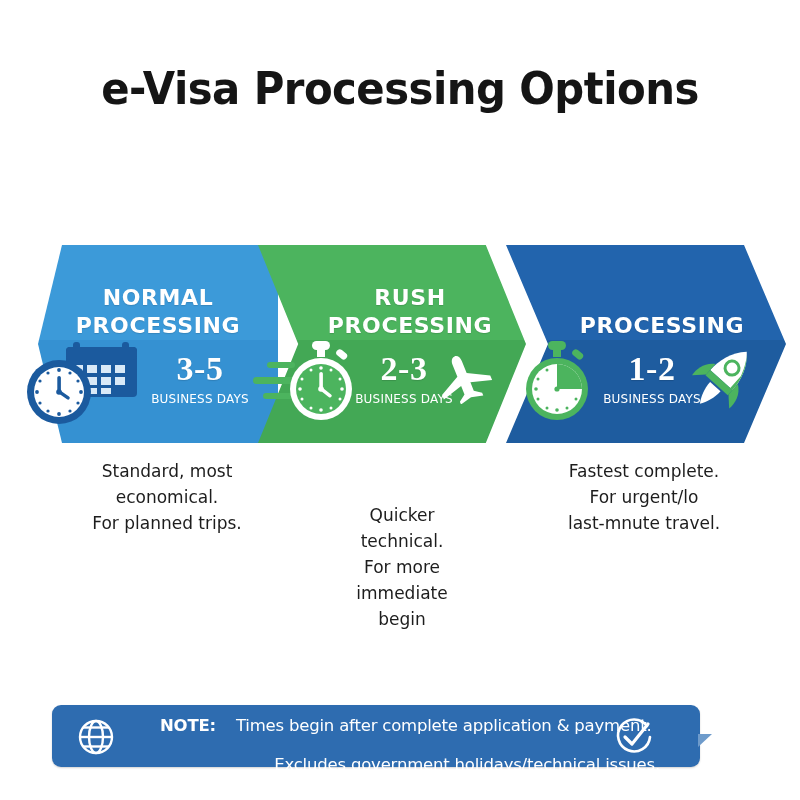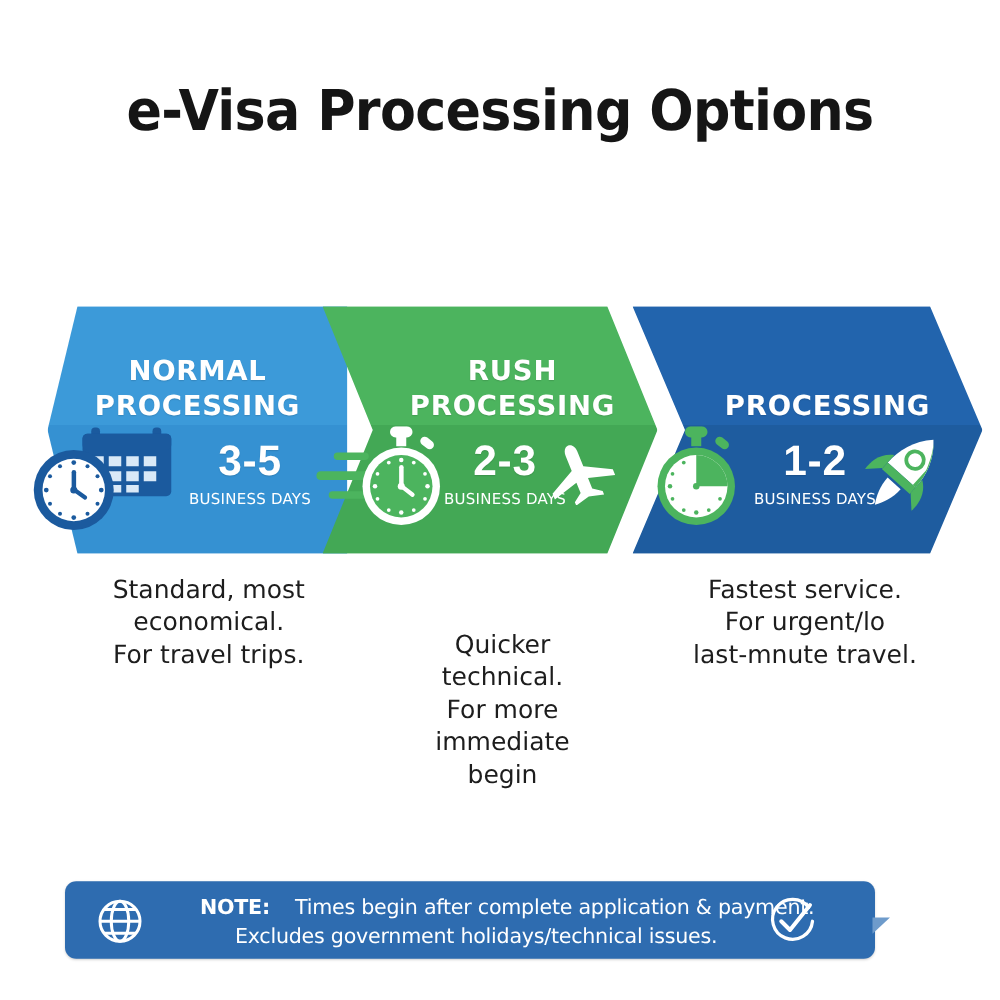--- a/index.html
+++ b/index.html
@@ -86,21 +86,21 @@
   .chev-days {
     position: absolute;
     top: 105px;
     width: 100%;
     text-align: center;
     color: #ffffff;
     pointer-events: none;
   }
   .chev-days .num {
     display: block;
-    font-family: Liberation Sans, sans-serif;
+    font-family: Liberation Serif, serif;
     font-weight: bold;
     font-size: 34px;
     line-height: 38px;
     letter-spacing: 0.5px;
     text-shadow: 0 1px 1px rgba(0,0,0,0.13);
   }
   .chev-days .unit {
     display: block;
     font-family: "DejaVu Sans", sans-serif;
     font-size: 12px;
@@ -108,21 +108,21 @@
     letter-spacing: 0.2px;
   }
 
   .icon-abs { position: absolute; }
 
   
   .caption {
     position: absolute;
     text-align: center;
     font-family: "DejaVu Sans", sans-serif;
-    font-size: 20px;
+    font-size: 17px;
     line-height: 26px;
     color: #1d1d1d;
   }
 
   
   #note-bar {
     position: absolute;
     left: 52px;
     top: 705px;
     width: 648px;
@@ -146,21 +146,21 @@
     top: 9px;
     width: 500px;
     color: #ffffff;
     font-family: "DejaVu Sans", sans-serif;
     font-size: 16.5px;
     line-height: 23px;
     letter-spacing: -0.2px;
   }
   #note-text .lbl { font-weight: bold; margin-right: 20px; }
   #note-line1 { display: block; white-space: nowrap; }
-  #note-line2 { display: block; text-align: left; padding-left: 28px; }
+  #note-line2 { display: block; text-align: right; padding-left: 28px; margin-top: 16px; }
 </style>
 </head>
 <body>
 
 <div id="title">e-Visa Processing Options</div>
 
 <div id="chevrons">
 
   <div class="chev" id="chev-normal" style="left:38px; width:240px;">
     <div class="shape clip-first">
@@ -330,33 +330,33 @@
           <path d="M33 53 C33 62 36 70 40 76 C44 70 47 62 47 53 Z" fill="#ffffff"></path>
         </g>
       </svg>
     </span>
   </div>
 </div>
 
 <div class="caption" style="left:62px; top:458px; width:210px;">
   <span>Standard, most</span><br>
   <span>economical.</span><br>
-  <span>For travel trips.</span>
+  <span>For planned trips.</span>
 </div>
 
 <div class="caption" style="left:322px; top:458px; width:160px;margin-top:44px;">
   <span>Quicker</span><br>
   <span>technical.</span><br>
   <span>For more</span><br>
   <span>immediate</span><br>
   <span>begin</span>
 </div>
 
 <div class="caption" style="left:538px; top:458px; width:212px;">
-  <span>Fastest service.</span><br>
+  <span>Fastest complete.</span><br>
   <span>For urgent/lo</span><br>
   <span>last-mnute travel.</span>
 </div>
 
 <div id="note-bar">
   <span class="icon-abs" style="left:25px; top:13px;">
     <svg width="38" height="38" viewBox="0 0 38 38">
       <g fill="none" stroke="#ffffff" stroke-width="2.4">
         <circle cx="19" cy="19" r="16"></circle>
         <ellipse cx="19" cy="19" rx="7" ry="16"></ellipse>

